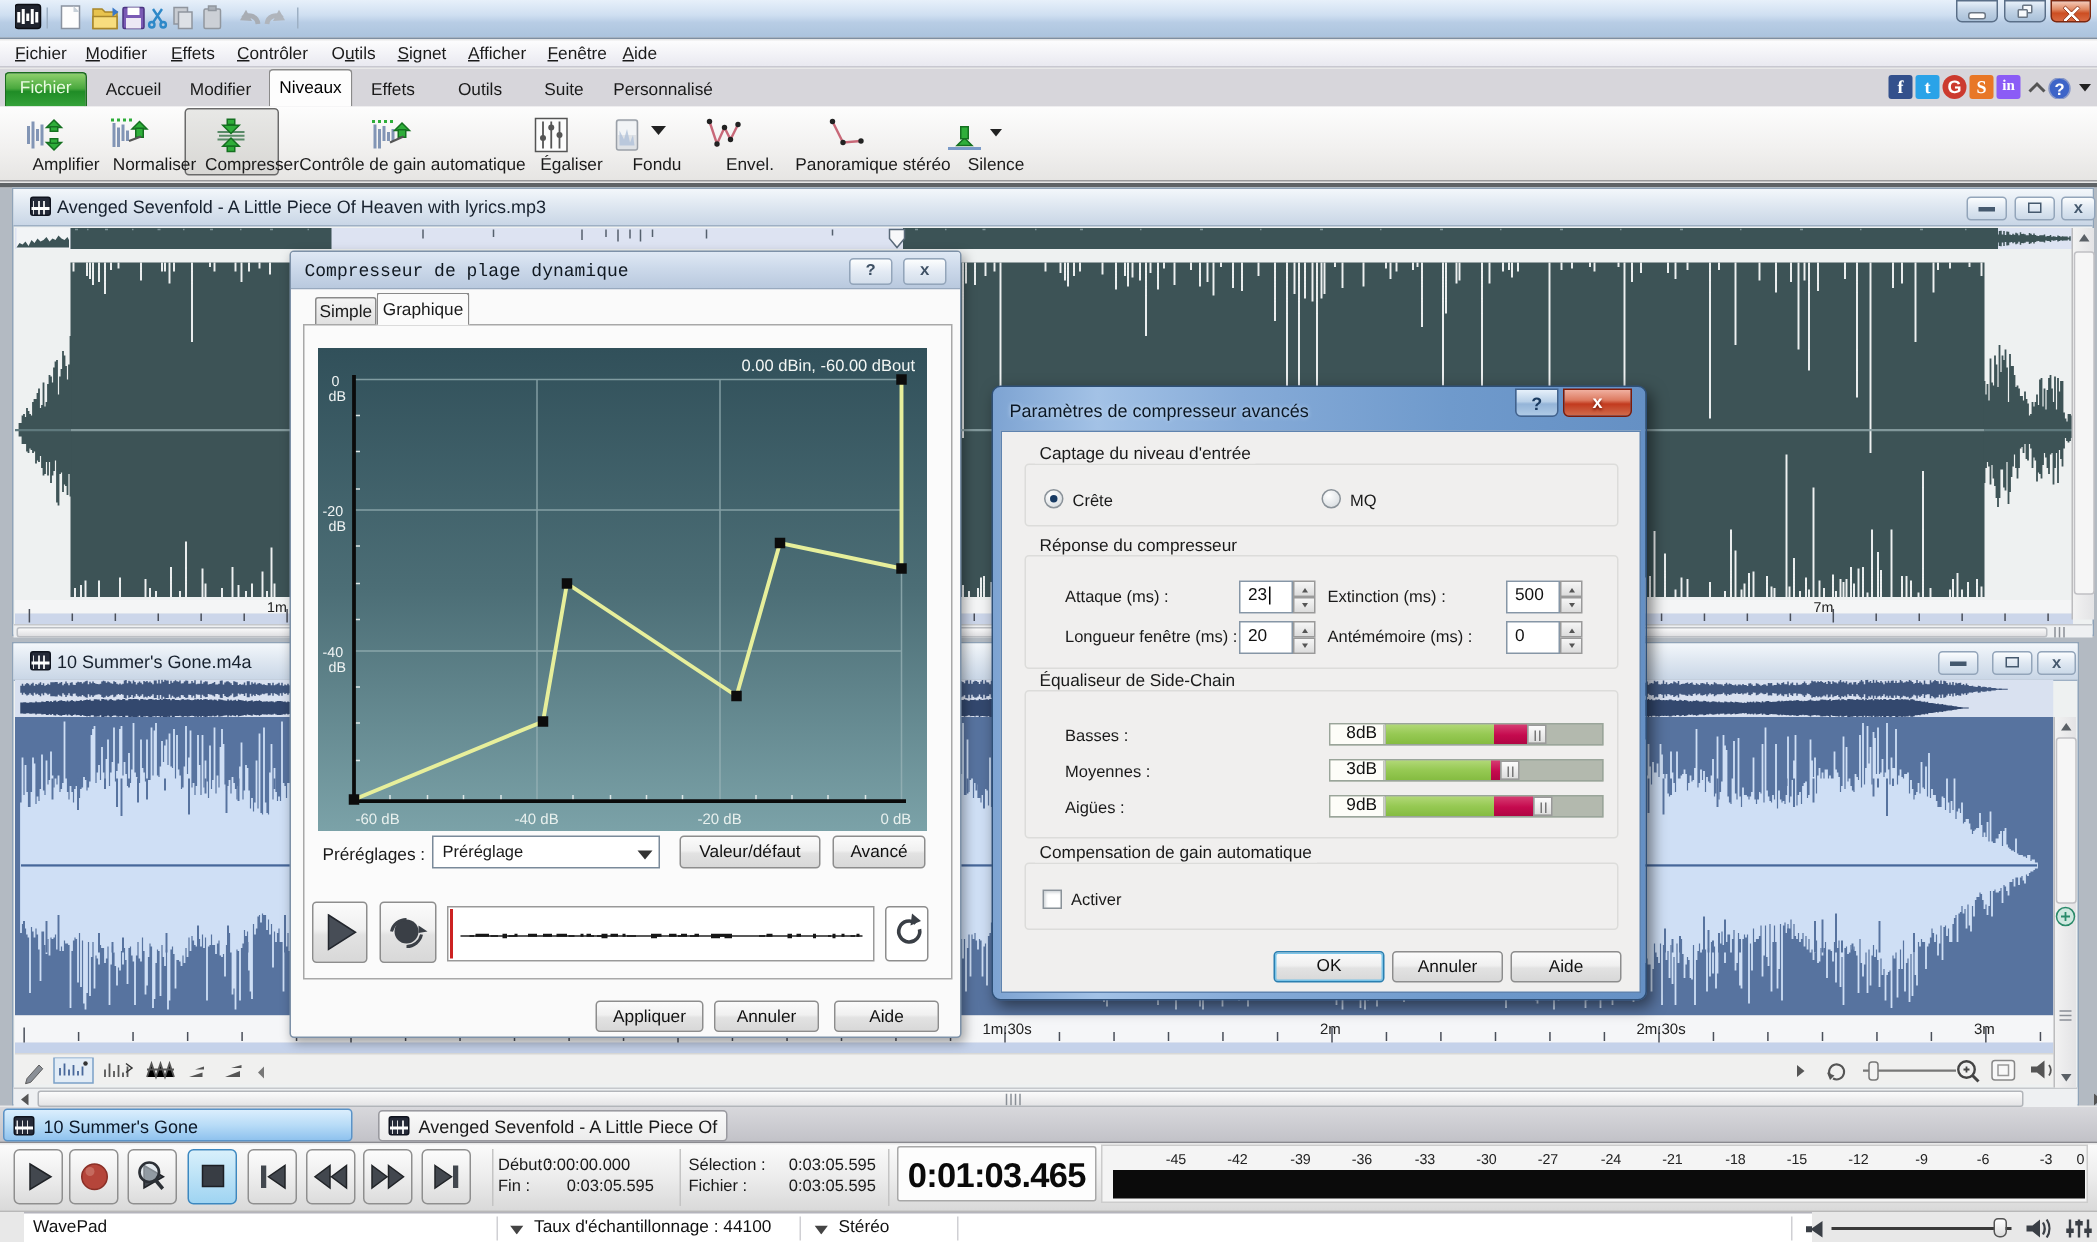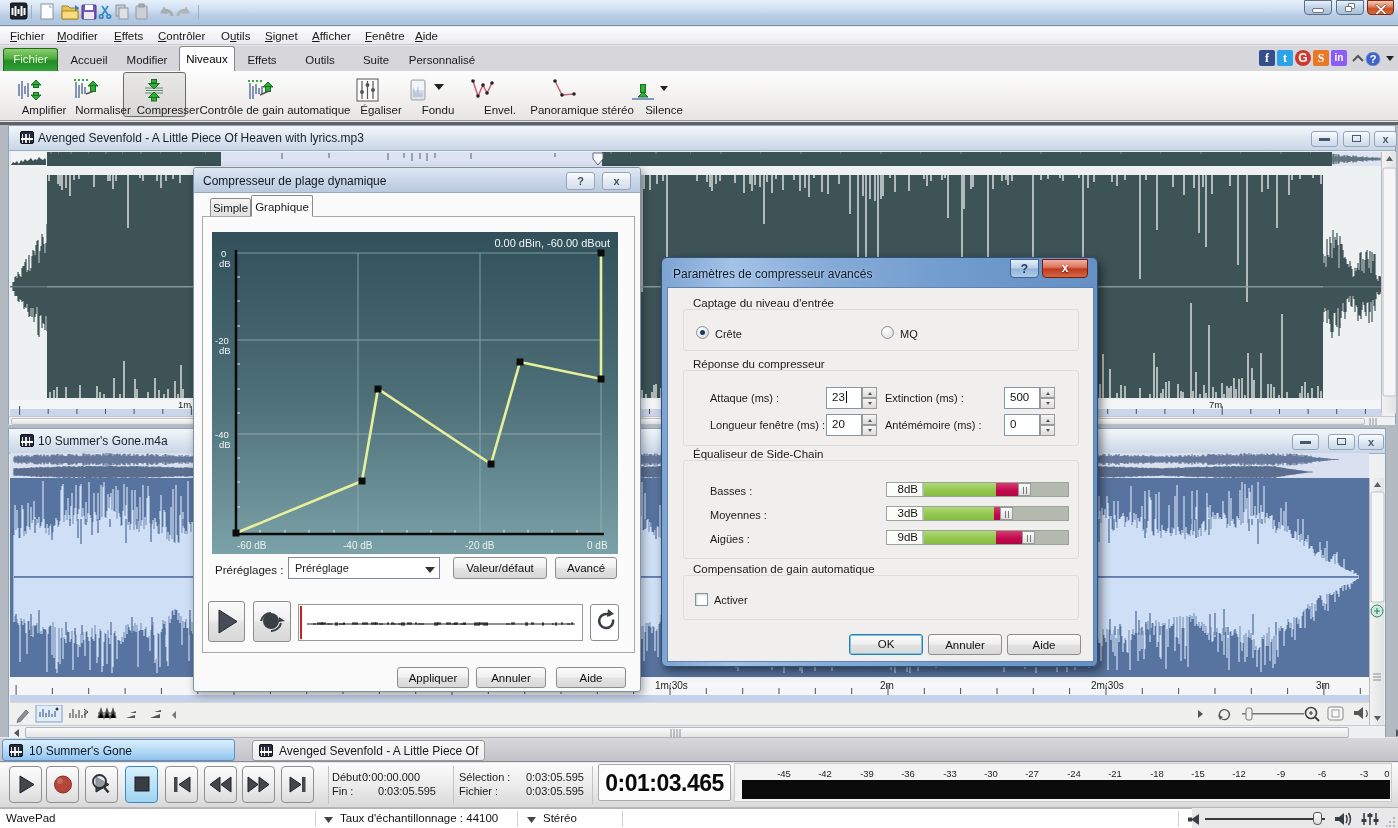--- a/index.html
+++ b/index.html
@@ -37,21 +37,21 @@
 .spin{position:absolute;width:15px;height:22px;}
 .spin div{position:absolute;left:0;width:15px;height:11px;background:linear-gradient(180deg,#f6f6f6,#dcdcdc);border:1px solid #9a9a9a;}
 .spin div:after{content:"";position:absolute;left:4.5px;border-left:2.5px solid transparent;border-right:2.5px solid transparent;}
 .spin .up:after{top:4px;border-bottom:3.5px solid #555;}
 .spin .dn{top:11px;}
 .spin .dn:after{top:3px;border-top:3.5px solid #555;}
 .radio{position:absolute;width:13px;height:13px;border-radius:50%;background:radial-gradient(circle at 35% 30%,#ffffff,#dfe3e6 70%,#c8cdd2);border:1px solid #8a9299;}
 .radio.sel:after{content:"";position:absolute;left:3px;top:3px;width:5px;height:5px;border-radius:50%;background:#173a63;}
 
 #dlg1{left:193px;top:167px;width:448px;height:525px;background:#fafafa;border:1px solid #7d91a8;border-radius:3px;box-shadow:2px 3px 8px rgba(0,0,0,.35);}
-#dlg1 .tbar{position:absolute;left:0;top:0;width:100%;height:25px;background:linear-gradient(180deg,#dfe8f4 0%,#ccd9ea 45%,#b9c9de 100%);border-bottom:1px solid #98a9be;border-radius:2px 2px 0 0;}
+#dlg1 .tbar{position:absolute;left:0;top:0;width:100%;height:25px;background:linear-gradient(180deg,#dfe8f4 0%,#ccd9ea 45%,#b9c9de 100%);border-bottom:1px solid #98a9be;border-radius:2px 2px 0 0;font-family:Liberation Mono, monospace;}
 #dlg1 .tbar .txt{position:absolute;left:9px;top:6px;font-size:12px;color:#101820;}
 .d1btn{position:absolute;top:4px;width:29px;height:18px;background:linear-gradient(180deg,#fdfefe,#e4ebf4 50%,#d3deeb);border:1px solid #93a5ba;border-radius:3px;color:#3e5064;text-align:center;font-size:11px;line-height:17px;font-weight:bold;}
 .tab1{position:absolute;font-size:11.5px;text-align:center;color:#1a1a1a;background:linear-gradient(180deg,#f4f4f4,#e0e0e0);border:1px solid #8a8a8a;border-radius:2px 2px 0 0;}
 
 #dlg2{left:661px;top:257px;width:437px;height:410px;border-radius:6px;background:linear-gradient(90deg,#7da3d2 0%,#a3c2e6 16%,#86abd8 38%,#6f9acc 70%,#6590c4 100%);border:1px solid #2e4f76;box-shadow:3px 4px 10px rgba(0,0,0,.5);}
 #dlg2 .inner{position:absolute;left:5px;top:29px;width:427px;height:375px;background:#f0efee;border:1px solid #5f83af;}
 #dlg2 .txt{position:absolute;left:11px;top:9px;font-size:12px;color:#0c1825;text-shadow:0 0 3px #cfe3f7;}
 #helpbtn{position:absolute;left:348px;top:1px;width:29px;height:19px;background:linear-gradient(180deg,#e6f0fa 0%,#b9d0e8 45%,#94b4d8 55%,#b0cbe6 100%);border:1px solid #42628c;border-radius:0 0 4px 4px;color:#1c3least;color:#1b3b60;font-size:12px;font-weight:bold;text-align:center;line-height:18px;}
 #closebtn{position:absolute;left:380px;top:1px;width:46px;height:19px;background:linear-gradient(180deg,#f0b0a0 0%,#dd7a60 40%,#c23a1e 55%,#d06b4c 100%);border:1px solid #7c1a08;border-radius:0 0 4px 4px;color:#fff;font-size:12px;font-weight:bold;text-align:center;line-height:17px;text-shadow:0 1px 2px #701505;}
 
@@ -60,21 +60,21 @@
 .sld .grn{position:absolute;top:0;height:13px;background:linear-gradient(180deg,#b1d877 0%,#96c953 50%,#85bc41 100%);}
 .sld .red{position:absolute;top:0;height:13px;background:linear-gradient(180deg,#d63d72 0%,#c50a4e 55%,#b00643 100%);}
 .sld .hnd{position:absolute;top:0;width:13px;height:13px;background:linear-gradient(180deg,#fcfcfc,#dedede);border:1px solid #9a9a9a;}
 .sld .hnd:after{content:"";position:absolute;left:4px;top:3px;width:1px;height:7px;background:#777;box-shadow:3px 0 0 #777;}
 
 #tabbar{left:0;top:738px;width:1398px;height:24px;background:linear-gradient(180deg,#d8d8dc,#c2c2c8);border-bottom:1px solid #8a8a90;}
 #transport{left:0;top:763px;width:1398px;height:45px;background:linear-gradient(180deg,#fbfbfb 0%,#ececec 50%,#d9d9d9 100%);border-bottom:1px solid #b8b8b8;}
 .pbtn{position:absolute;top:3px;width:33px;height:37px;background:linear-gradient(180deg,#fcfcfc 0%,#efefef 45%,#dcdcdc 100%);border:1px solid #8f8f8f;border-radius:4px;}
 .pbtn svg{position:absolute;left:0;top:0;}
 .mlab{position:absolute;top:4px;font-size:9.5px;color:#222;transform:translateX(-50%);}
-#statusbar{left:0;top:808px;width:1192px;height:20px;background:#ffffff;border-top:1px solid #b4b4bc;}
+#statusbar{left:16px;top:808px;width:1192px;height:20px;background:#ffffff;border-top:1px solid #b4b4bc;}
 #statusbar span{position:absolute;top:3px;font-size:11.5px;color:#111;white-space:nowrap;}
 .ssep{position:absolute;top:2px;width:1px;height:16px;background:#d0d0d4;}
 .socicon{position:absolute;top:4px;width:16px;height:16px;border-radius:2px;color:#fff;font-size:12px;font-weight:bold;text-align:center;line-height:16px;font-family:"Liberation Serif",serif;}
 </style>
 </head><body>
 <div id="app">
 
 <div class="abs" id="titlebar">
  <svg class="abs" style="left:10px;top:2px" width="190" height="22">
   <rect x="0" y="1" width="17" height="16" rx="2" fill="#20242e" stroke="#0c0e14"></rect>
@@ -147,21 +147,21 @@
  <div class="rtab" style="left:121px;width:52px">Modifier</div>
  <div class="abs" id="tab-niveaux">Niveaux</div>
  <div class="rtab" style="left:240px;width:44px">Effets</div>
  <div class="rtab" style="left:298px;width:44px">Outils</div>
  <div class="rtab" style="left:356px;width:40px">Suite</div>
  <div class="rtab" style="left:406px;width:72px">Personnalisé</div>
  <div class="socicon" style="left:1259px;background:#33508c">f</div>
  <div class="socicon" style="left:1277px;background:#2aa3e8">t</div>
  <div class="socicon" style="left:1295px;background:#cc3a2e;border-radius:8px;font-family:'Liberation Sans'">G</div>
  <div class="socicon" style="left:1313px;background:#e87726">S</div>
- <div class="socicon" style="left:1331px;background:#8b5cf6;font-family:Liberation Sans, sans-serif;font-size:10px">in</div>
+ <div class="socicon" style="left:1331px;background:#8b5cf6;font-family:Liberation Serif, serif;font-size:10px">in</div>
  <svg class="abs" style="left:1352px;top:6px" width="46" height="14">
         <path d="M1 9l5-5 5 5" stroke="#555" stroke-width="2" fill="none"></path>
         <circle cx="21" cy="7" r="7" fill="#3d64c8" stroke="#8898c8"></circle>
         <text x="21" y="11" font-size="11" font-weight="bold" fill="#fff" text-anchor="middle">?</text>
         <path d="M34 4l4 5 4-5z" fill="#222"></path>
       </svg>
 </div>
 
 <div class="abs" id="toolbar">
  <div class="abs" style="left:123px;top:1px;width:63px;height:45px;background:linear-gradient(180deg,#e8e8e6,#d8d7d4);border:1px solid #6a6a6a;border-radius:3px"></div>

